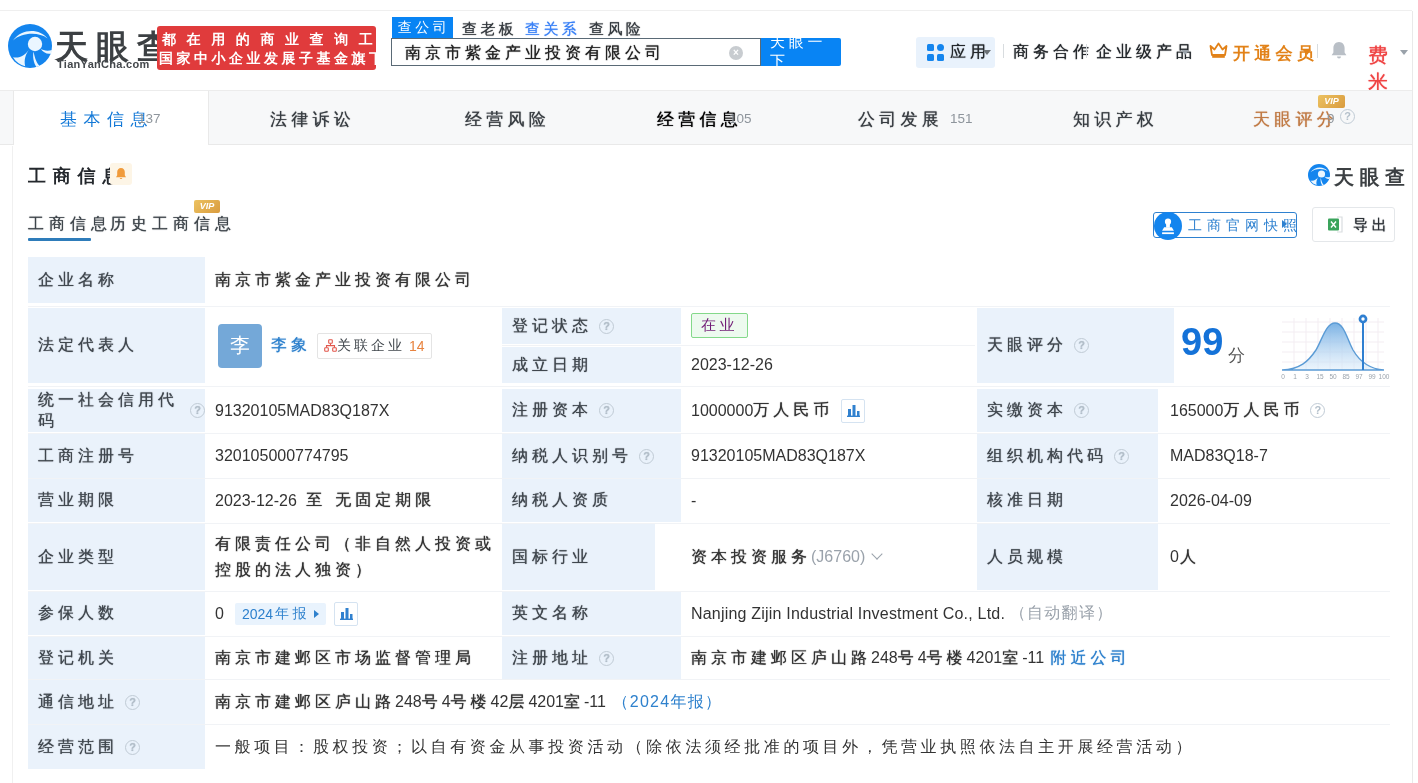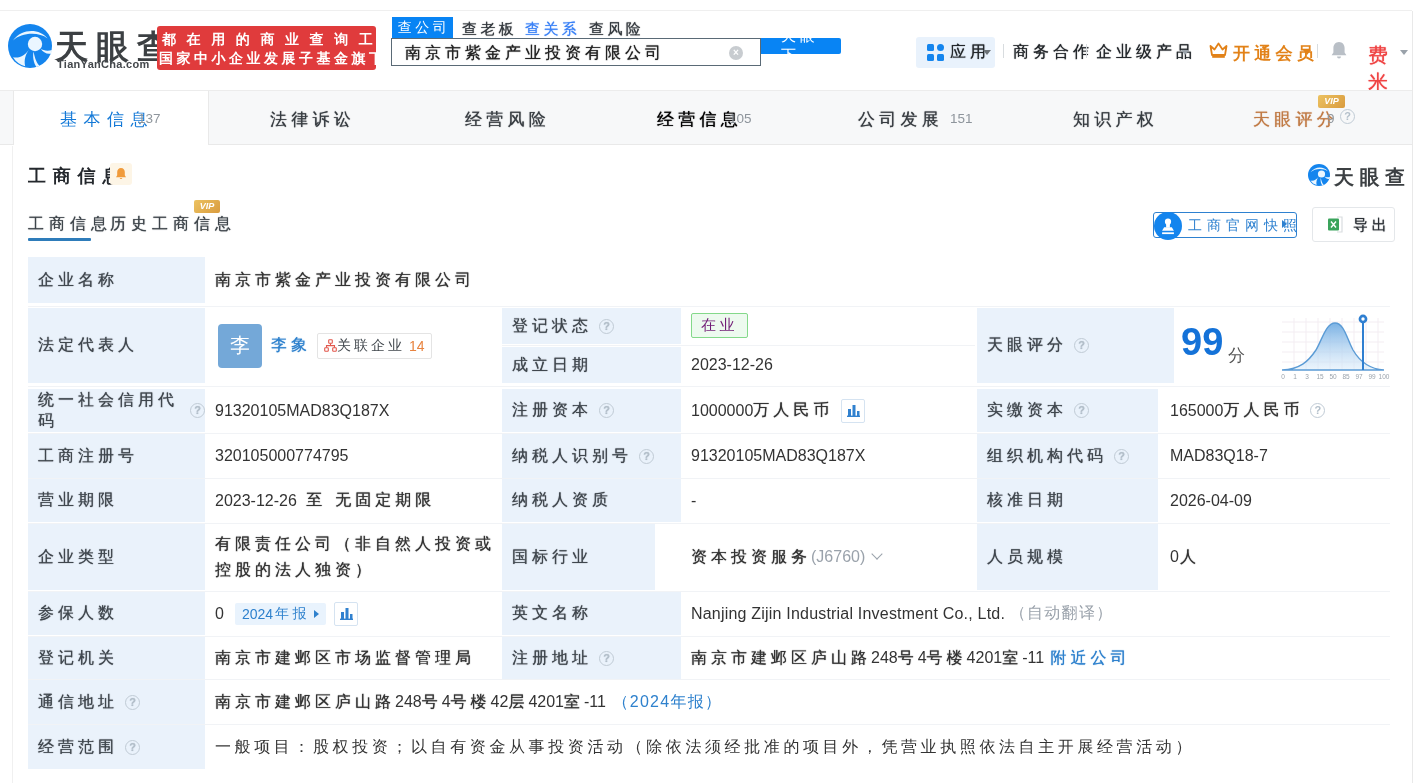--- a/index.html
+++ b/index.html
@@ -44,21 +44,21 @@
 
   <div class="abs" style="left:392px;top:6px;width:61px;height:21px;background:#0884f4;color:#fff;font-size:14px;display:flex;align-items:center;justify-content:center;letter-spacing:3.5px;padding-left:3px">查公司</div>
   <div class="abs" style="left:462px;top:9px;font-size:15px;color:#353a3f;letter-spacing:3.4px;text-shadow:0 0 1px currentColor">查老板</div>
   <div class="abs" style="left:525px;top:9px;font-size:15px;color:#3b82f6;letter-spacing:3.4px;text-shadow:0 0 1px currentColor">查关系</div>
   <div class="abs" style="left:589px;top:9px;font-size:15px;color:#353a3f;letter-spacing:3.4px;text-shadow:0 0 1px currentColor">查风险</div>
 
   <div class="abs" style="left:391px;top:27px;width:370px;height:28px;border:1px solid #5a6a76;background:#fff">
     <div class="abs" style="left:13px;top:4px;font-size:16px;color:#222;letter-spacing:4px;text-shadow:0 0 1px currentColor">南京市紫金产业投资有限公司</div>
     <div class="abs" style="left:337px;top:7px;width:14px;height:14px;border-radius:50%;background:#c8ccd0;color:#fff;font-size:10px;line-height:14px;text-align:center;font-weight:bold">×</div>
   </div>
-  <div class="abs" style="left:761px;top:27px;width:80px;height:16px;background:#0884f4;border-radius:0 2px 2px 0;color:#fff;font-size:15px;display:flex;align-items:center;justify-content:center;letter-spacing:3.75px;padding-left:20px">天眼一下</div>
+  <div class="abs" style="left:761px;top:27px;width:80px;height:28px;background:#0884f4;border-radius:0 2px 2px 0;color:#fff;font-size:15px;display:flex;align-items:center;justify-content:center;letter-spacing:3.75px;padding-left:9px">天眼一下</div>
 
   <div class="abs" style="left:916px;top:26px;width:79px;height:31px;background:#e9f2fc;border-radius:3px"></div>
   <svg class="abs" style="left:927px;top:33px" width="17" height="17" viewBox="0 0 17 17">
     <rect x="0" y="0" width="7" height="7" rx="1.5" fill="#1485ee"></rect>
     <circle cx="13.5" cy="3.5" r="3.5" fill="#1485ee"></circle>
     <rect x="0" y="10" width="7" height="7" rx="1.5" fill="#1485ee"></rect>
     <rect x="10" y="10" width="7" height="7" rx="1.5" fill="#1485ee"></rect>
   </svg>
   <div class="abs" style="left:950px;top:31px;font-size:16px;color:#23272b;letter-spacing:4px;text-shadow:0 0 1px currentColor">应用</div>
   <div class="abs caret" style="left:983px;top:39px"></div>

